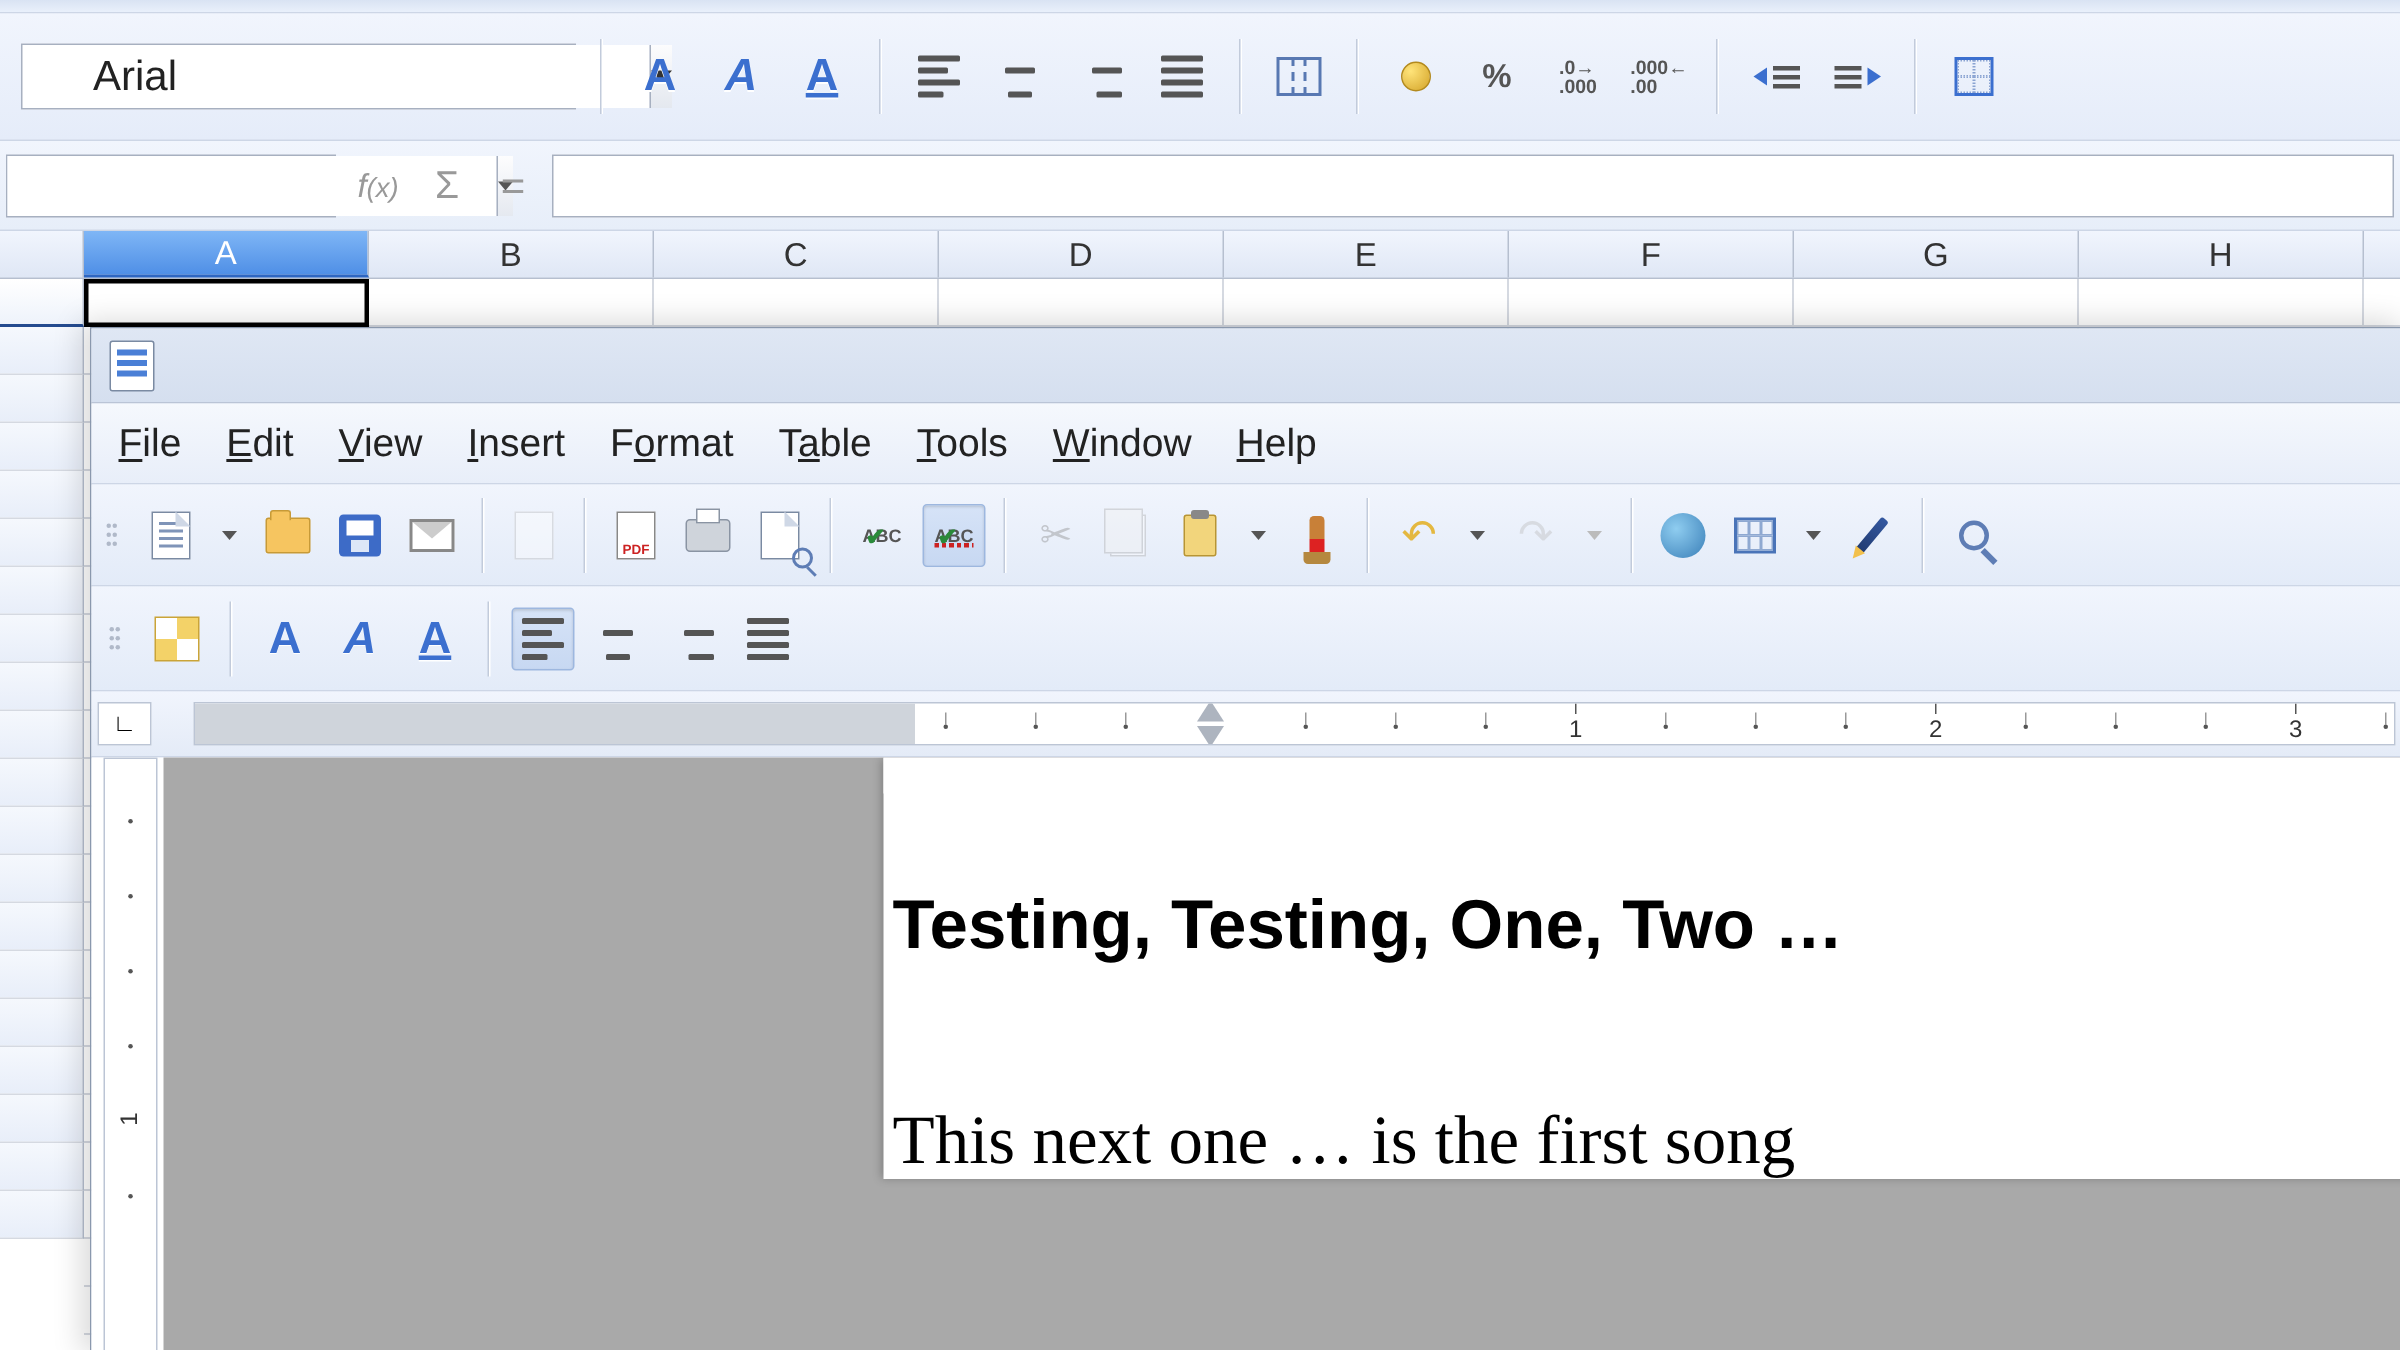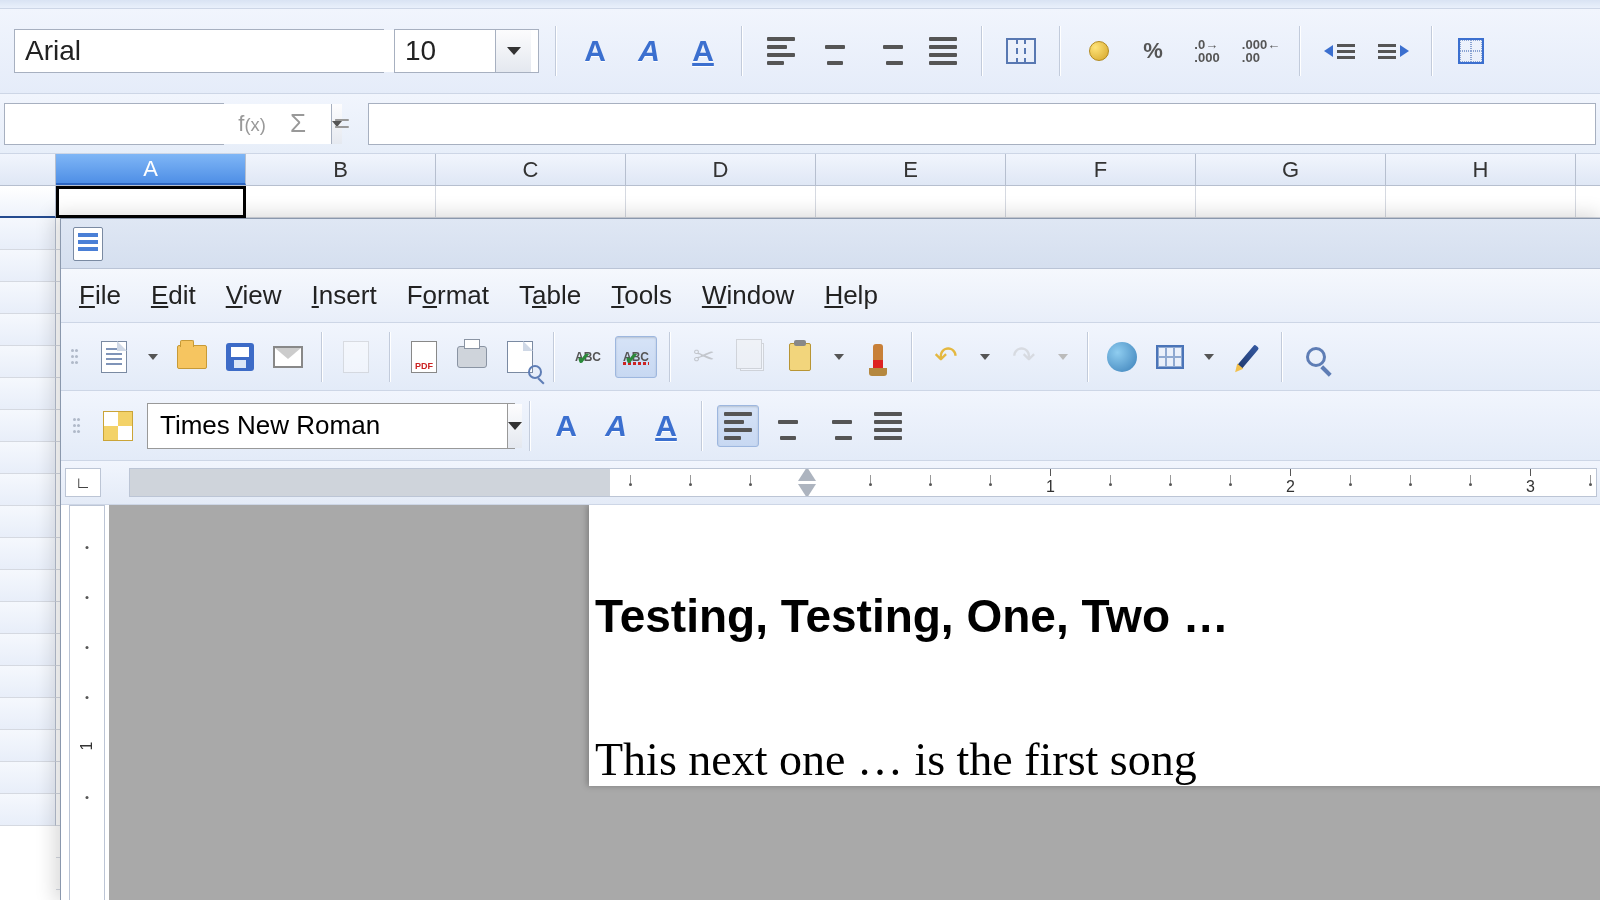--- a/index.html
+++ b/index.html
@@ -19,21 +19,21 @@
   height: 85px; padding: 0 14px;
   background: linear-gradient(#f1f5fd,#e5ecf9);
   border-bottom: 1px solid #cdd6e6;
 }
 .combo {
   display: flex; align-items: center;
   background: #fff; border: 1px solid #a7b0c0; height: 44px;
 }
 .combo input {
   border: 0; outline: 0; font-size: 28px; padding: 4px 10px; height: 100%;
-  font-family: inherit; color: #222;
+  font-family: inherit; color: #222; margin-left: 37px;
 }
 .combo .drop-btn {
   width: 36px; height: 100%; display: flex; align-items: center; justify-content: center;
   background: linear-gradient(#fcfcfd,#e4e8ef); border-left: 1px solid #a7b0c0; cursor: pointer;
 }
 .tri-down { width: 0; height: 0; border-left: 7px solid transparent; border-right: 7px solid transparent; border-top: 8px solid #333; }
 .tri-down-sm { width: 0; height: 0; border-left: 5px solid transparent; border-right: 5px solid transparent; border-top: 6px solid #555; }
 .sep { width: 2px; height: 50px; border-left: 1px solid #c2cbdb; border-right: 1px solid #fff; margin: 0 6px; }
 .icon-btn {
   width: 44px; height: 44px; display: flex; align-items: center; justify-content: center;
@@ -62,21 +62,21 @@
 .border-ic span{border:1px dotted #8aa3d2;}
 
 
 .calc-formula-bar {
   display:flex; align-items:center; height:60px; background:linear-gradient(#f1f5fd,#e7eef9);
   border-bottom:1px solid #cdd6e6; padding: 8px 4px 8px 4px; gap:8px;
 }
 .namebox { width:220px; display:flex; background:#fff; border:1px solid #a7b0c0; height:42px;}
 .namebox input{flex:1;border:0;font-size:24px;padding:0 8px;}
 .namebox .nb-drop{width:30px;border-left:1px solid #a7b0c0;display:flex;align-items:center;justify-content:center;background:linear-gradient(#fdfdfe,#e5e9f0);}
-.fx { color:#999; font-size:22px; padding:0 6px;}
+.fx { font-style:italic; color:#999; font-size:22px; padding:0 6px;}
 .sigma{font-size:26px;color:#999;}
 .eq{font-size:28px;color:#999;}
 .formula-input{flex:1;height:42px;border:1px solid #a7b0c0;background:#fff;}
 
 
 .col-headers{display:flex;height:32px;background:linear-gradient(#f1f5fd,#dfe7f5);border-bottom:1px solid #b6bfcf;}
 .row-corner{width:56px;border-right:1px solid #b6bfcf;}
 .col-head{flex:0 0 190px;border-right:1px solid #b6bfcf;display:flex;align-items:center;justify-content:center;font-size:22px;color:#333;}
 .col-head.selected{background:linear-gradient(#7fb6f6,#4f8fe6);color:#fff;border-bottom:2px solid #2d66c2;}
 
@@ -187,26 +187,20 @@
 <div class="calc-bg">
   <div class="calc-topstrip"></div>
 
   <div class="calc-format-bar">
     <div class="combo" style="width:370px">
       <input value="Arial" style="">
       <div class="drop-btn">
           <div class="tri-down"></div>
         </div>
     </div>
-    <div class="combo" style="width:145px">
-      <input style="width: 100px;" value="10">
-      <div class="drop-btn">
-          <div class="tri-down"></div>
-        </div>
-    </div>
     <div class="sep"></div>
     <div class="icon-btn">
         <span class="blue-A">A</span>
       </div>
     <div class="icon-btn">
         <span class="blue-A italic">A</span>
       </div>
     <div class="icon-btn">
         <span class="blue-A underline">A</span>
       </div>
@@ -469,26 +463,20 @@
 
   <div class="w-toolbar2">
     <div class="grip">
         <span></span>
         <span></span>
         <span></span>
       </div>
     <div class="tb-ic">
         <div class="styles-ic"></div>
       </div>
-    <div class="w-combo" style="width:368px">
-      <input value="Times New Roman" style="">
-      <div class="dd">
-          <div class="tri-down"></div>
-        </div>
-    </div>
     <div class="sep"></div>
     <div class="tb-ic">
         <span class="blue-A">A</span>
       </div>
     <div class="tb-ic">
         <span class="blue-A italic">A</span>
       </div>
     <div class="tb-ic">
         <span class="blue-A underline">A</span>
       </div>

